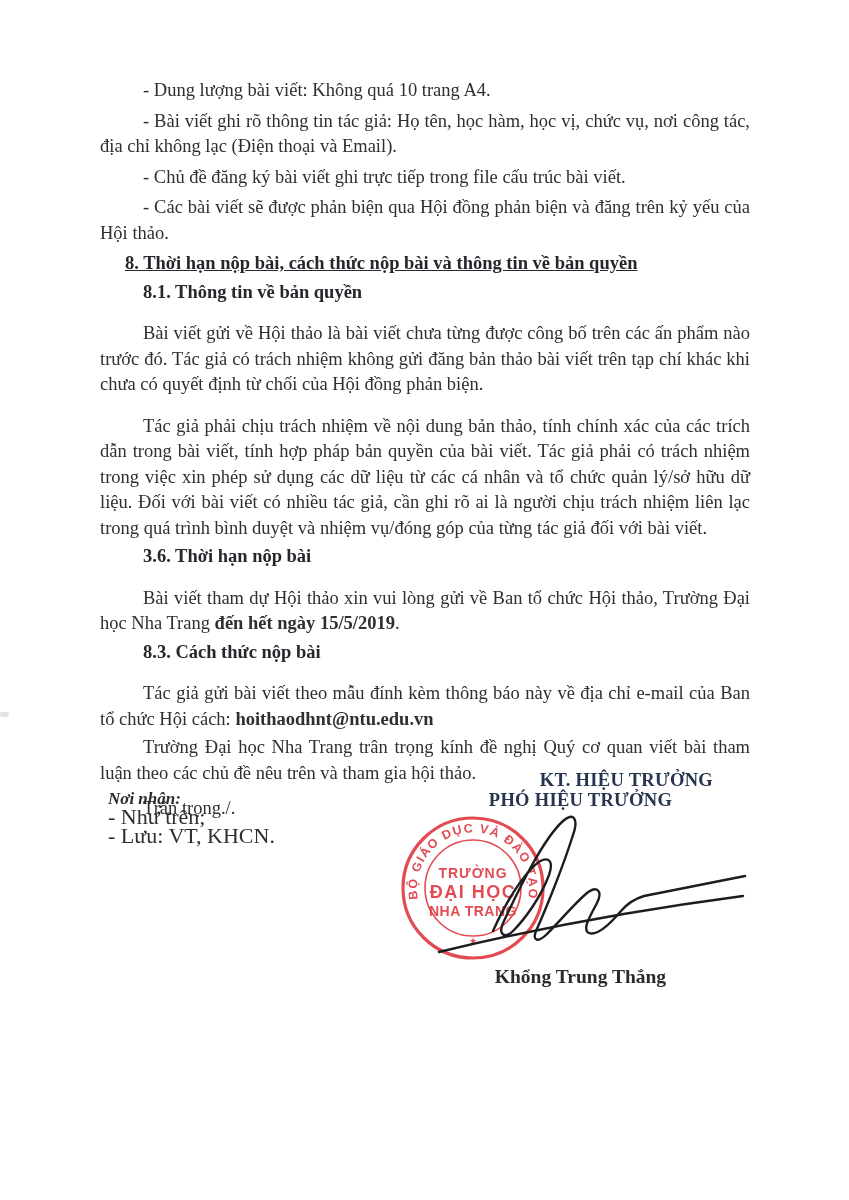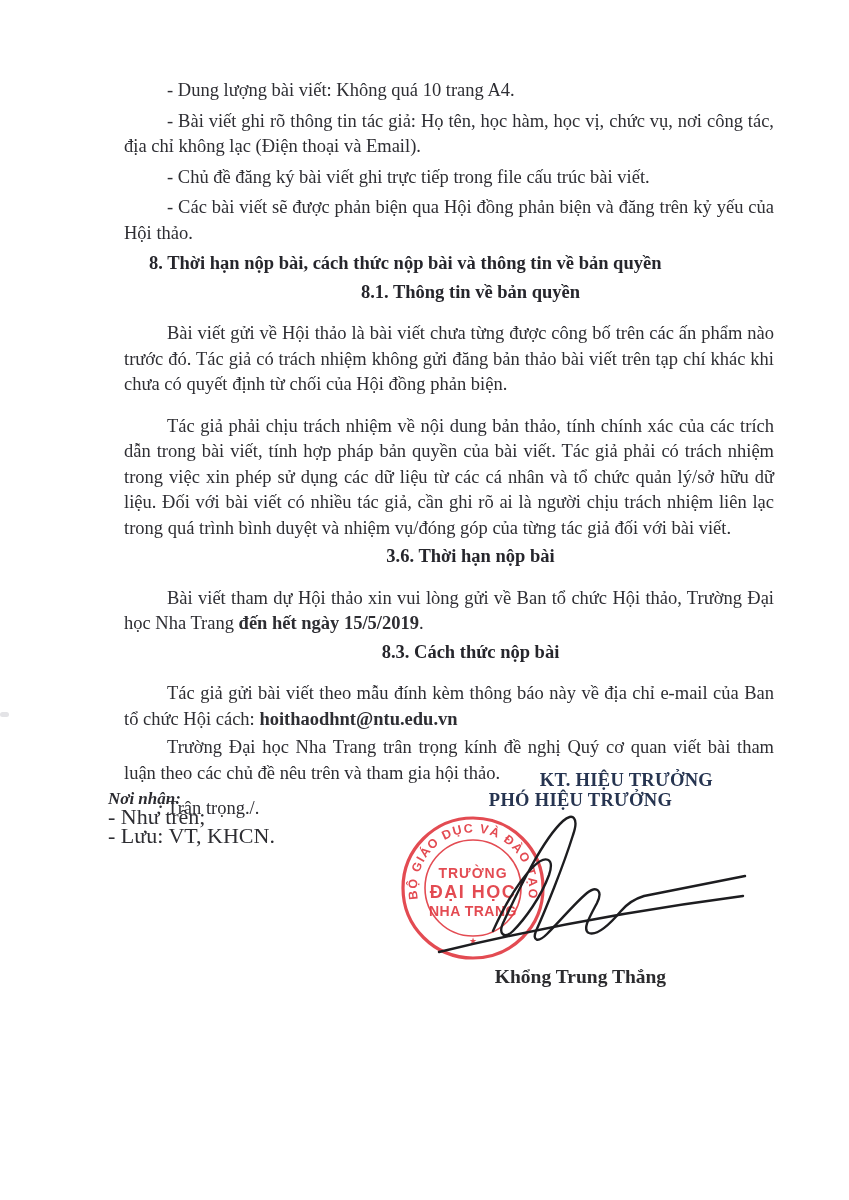--- a/index.html
+++ b/index.html
@@ -7,48 +7,48 @@
     position:relative;
     width:849px;height:1200px;
     background:#ffffff;
     margin:0 auto;
     overflow:hidden;
     font-family:"Liberation Serif", serif;
     color:#2e2e33;
   }
   .doc{
     position:absolute;
-    left:124px;top:78px;
+    left:100px;top:78px;
     width:650px;
   }
   .para{
     font-size:18.5px;
     line-height:25.5px;
     text-align:justify;
     text-indent:43px;
     margin:0 0 5px 0;
     color:#2e2e33;
   }
   .para.tight{margin-bottom:3px;margin-top:16px;}
   .h-main{
     font-size:18.5px;
     line-height:25.5px;
     font-weight:bold;
     text-indent:25px;
     margin:2px 0 3px 0;
     color:#26262c;
+    text-decoration:underline;
   }
   .h-sub{
     font-size:18.5px;
     line-height:25.5px;
     font-weight:bold;
     text-indent:43px;
     margin:2px 0 3px 0;
     color:#26262c;
-    text-align:center;
   }
   .bold-run{font-weight:bold;}
   .regards{margin-top:10px;}
   .sig-title{
     position:absolute;left:448px;width:265px;
     text-align:center;font-weight:bold;
     font-size:18.5px;line-height:20px;
     color:#263450;
     letter-spacing:.3px;
   }

